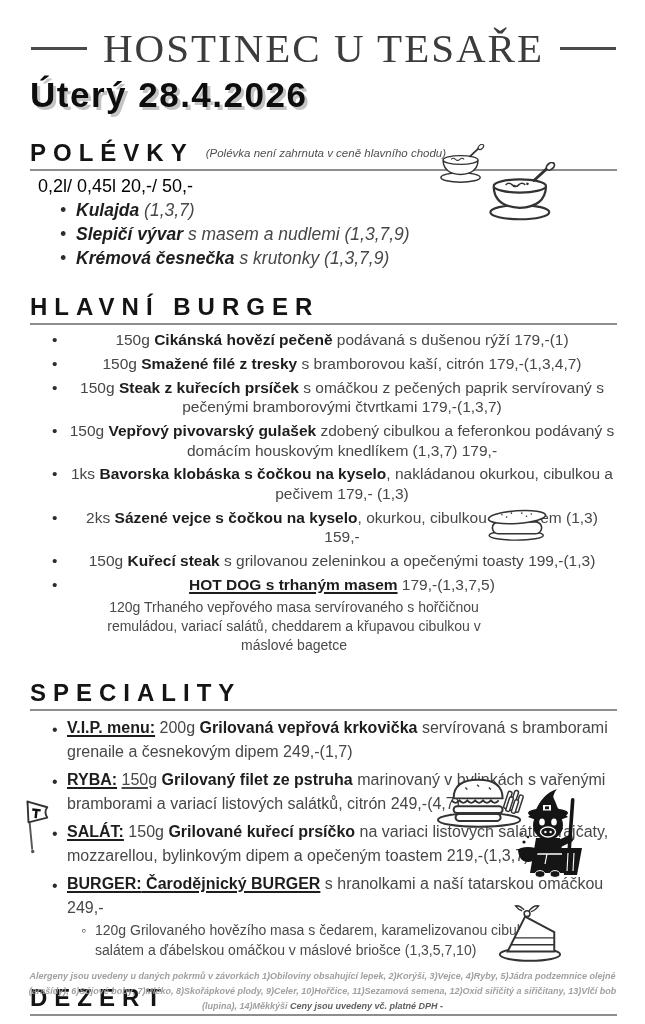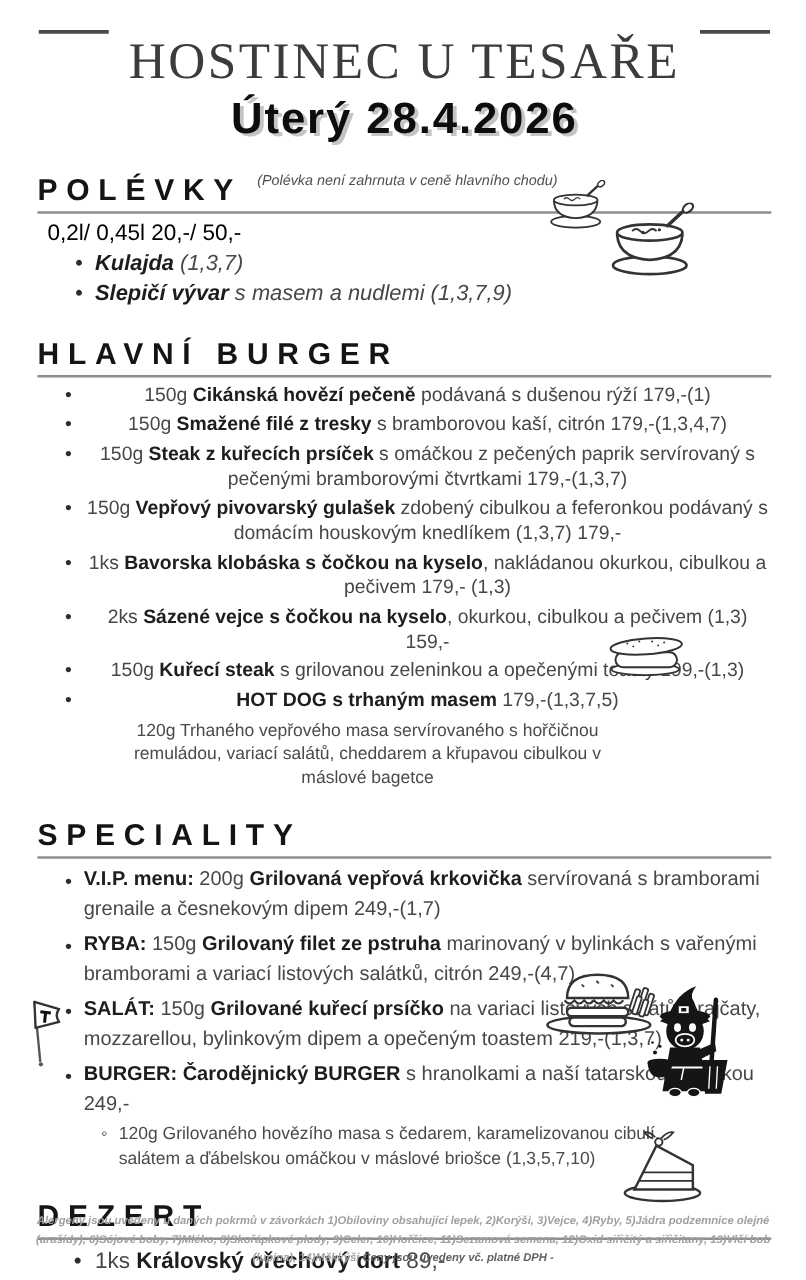--- a/index.html
+++ b/index.html
@@ -2,47 +2,47 @@
 <html><head>
 <meta charset="utf-8">
 <style>
   * { margin:0; padding:0; box-sizing:border-box; }
   html,body { background:#ffffff; }
   .page { position:relative; width:645px; height:1024px; margin:0 auto; background:#fff; overflow:hidden;
           font-family:"Liberation Sans","DejaVu Sans",sans-serif; color:#474747; }
   .inner { padding:16px 28px 0 30px; }
 
   
-  .title-row { display:flex; align-items:flex-start; justify-content:center; gap:16px; margin-top:8px; }
+  .title-row { display:flex; align-items:center; justify-content:center; gap:16px; margin-top:8px; }
   .dash { width:56px; height:3px; background:#4a4a4a; }
   .restaurant-name { font-family:"Liberation Serif","DejaVu Serif",serif; font-size:41px; font-weight:500;
                      letter-spacing:2px; color:#3c3c3c; white-space:nowrap; }
-  .date-title { text-align:center; font-size:35px; font-weight:900; color:#0d0d0d; letter-spacing:1.5px;
+  .date-title { font-size:35px; font-weight:900; color:#0d0d0d; letter-spacing:1.5px;
                 text-shadow:3px 3px 0 #c4c4c4; margin:3px 0 6px; }
 
   
-  .sec-head { display:flex; align-items:flex-start; gap:12px; margin-top:24px; }
+  .sec-head { display:flex; align-items:center; gap:12px; margin-top:24px; }
   .sec-title { font-size:24px; font-weight:900; color:#141414; letter-spacing:7px; white-space:nowrap; }
   .sec-note { font-size:11.5px; font-style:italic; color:#4f4f4f; }
   .rule { height:2px; background:#8e8e8e; margin:2px 0 5px; }
 
   
   .sizes { font-size:18px; color:#000000; margin:2px 0 2px 8px; }
   ul { list-style:none; }
   .soup-list { padding-left:46px; font-size:17.5px; line-height:1.3;font-style:italic; }
   .soup-list li { position:relative; margin-bottom:1px; }
   .soup-list li::before { content:"•"; position:absolute; left:-16px; color:#2d2d2d; }
 
   
   .mains-list { padding-left:37px; font-size:15.5px; line-height:1.27; margin-top:3px; }
   .mains-list li { position:relative; margin-bottom:4px; max-width:562px;text-align:center; }
   .mains-list li::before { content:"•"; position:absolute; left:-15px; top:0; color:#2d2d2d; }
 
   .b { font-weight:700; color:#1d1d1d; }
-  .u { text-decoration-thickness:2px; text-underline-offset:2px; }
+  .u { text-decoration:underline; text-decoration-thickness:2px; text-underline-offset:2px; }
   .it { font-style:italic; }
 
   .plain-desc { font-size:14px; line-height:1.35; color:#4a4a4a; margin:4px 0 0 13px; max-width:428px; }
 
   
   .specials-list { padding-left:37px; font-size:16px; line-height:1.5; margin-top:3px; }
   .specials-list li { position:relative; margin-bottom:4px; max-width:545px; }
   .specials-list li::before { content:"•"; position:absolute; left:-15px; top:2px; color:#2d2d2d; }
   .sub { position:relative; font-size:14px; line-height:1.4; color:#4a4a4a; margin:1px 0 0 28px; max-width:468px; }
   .sub::before { content:"◦"; position:absolute; left:-14px; top:0; color:#2d2d2d; }
@@ -78,20 +78,21 @@
     <section>
       <div class="sec-head">
         <h3 class="sec-title">POLÉVKY</h3>
         <span class="sec-note">(Polévka není zahrnuta v ceně hlavního chodu)</span>
       </div>
       <div class="rule"></div>
       <div class="sizes">0,2l/ 0,45l 20,-/ 50,-</div>
       <ul class="soup-list">
         <li><span class="b">Kulajda</span><span> (1,3,7)</span></li>
         <li><span class="b">Slepičí vývar</span><span> s masem a nudlemi (1,3,7,9)</span></li>
+        <li><span class="b">Krémová česnečka</span><span> s krutonky (1,3,7,9)</span></li>
       </ul>
     </section>
 
     <section>
       <div class="sec-head">
         <h3 class="sec-title">HLAVNÍ BURGER</h3>
       </div>
       <div class="rule"></div>
       <ul class="mains-list">
         <li><span>150g </span><span class="b">Cikánská hovězí pečeně</span><span> podávaná s dušenou rýží 179,-(1)</span></li>

